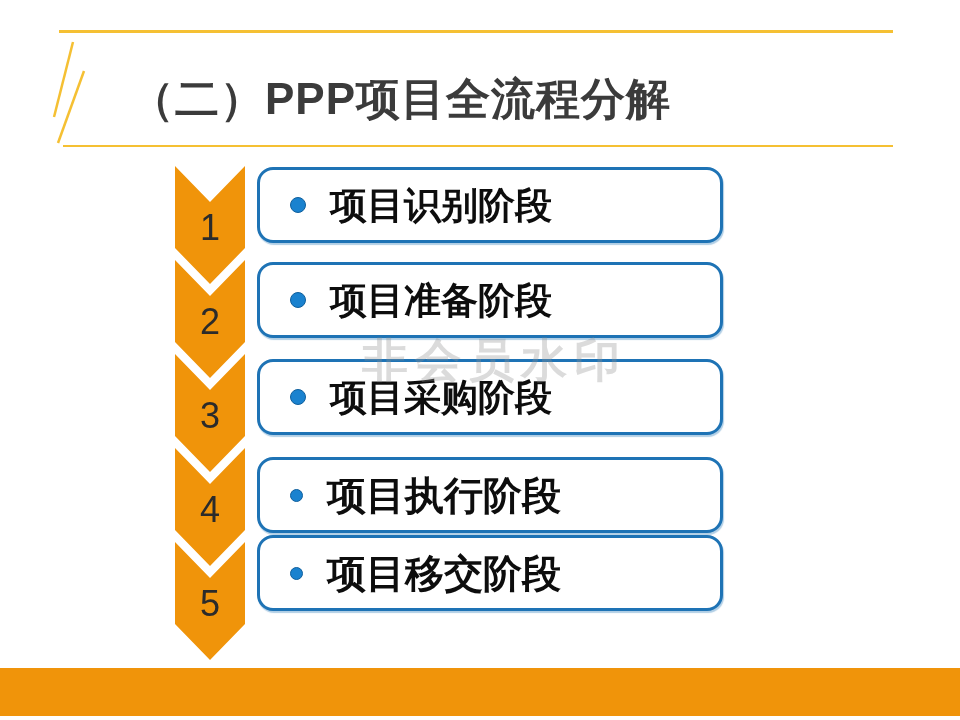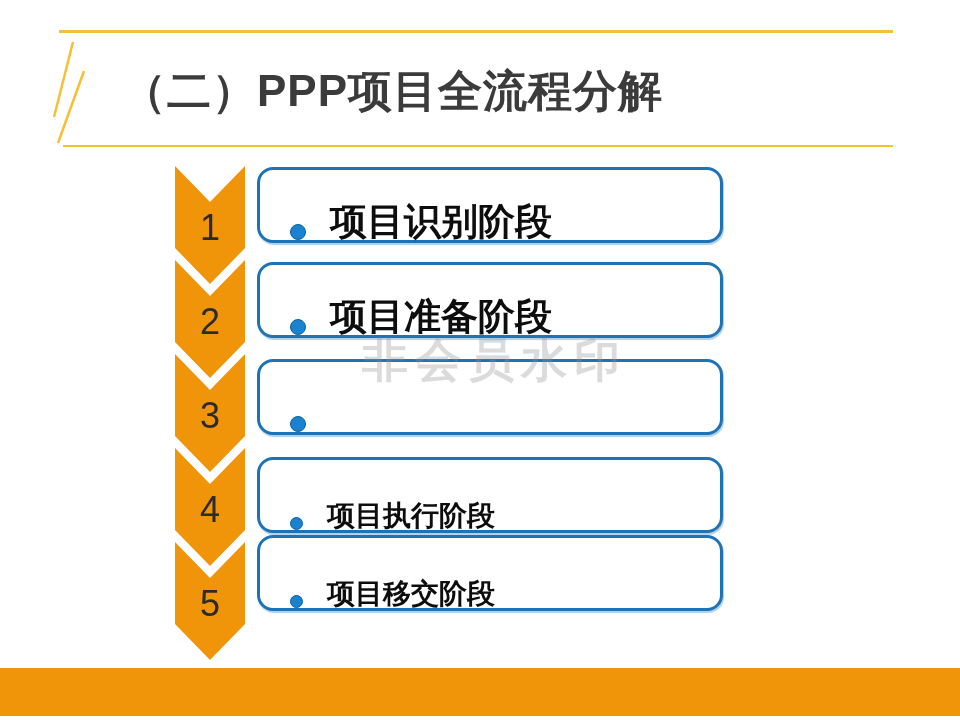--- a/index.html
+++ b/index.html
@@ -17,21 +17,21 @@
     position: absolute; left: 59px; top: 30px;
     width: 834px; height: 3px; background: #F5C033;
   }
   .rule-bottom {
     position: absolute; left: 63px; top: 145px;
     width: 830px; height: 2px; background: #F5C033;
   }
   .slashes { position: absolute; left: 40px; top: 35px; }
 
   .slide-title {
-    position: absolute; left: 122px; top: 66px; margin: 0;
+    position: absolute; left: 122px; top: 66px; margin: 8px;
     font-size: 44px; font-weight: bold; color: #3b3b3b;
     letter-spacing: 1px; white-space: nowrap; line-height: 1.15;
   }
 
   
   .chevron {
     position: absolute; left: 175px;
     width: 70px; height: 118px;
     background: #F0940A;
     clip-path: polygon(0 0, 50% 30.5%, 100% 0, 100% 69.5%, 50% 100%, 0 69.5%);
@@ -43,35 +43,35 @@
     text-align: center; font-size: 36px; color: #2b2b2b; line-height: 1;
   }
 
   
   .stage {
     position: absolute; left: 257px;
     width: 466px; height: 76px; box-sizing: border-box;
     background: #ffffff;
     border: 3px solid #1E73B5; border-radius: 16px;
     box-shadow: 1px 2px 1px rgba(30,115,181,0.35);
-    display: flex; align-items: flex-end; padding-left: 30px;
+    display: flex; align-items: center; padding-left: 30px;
   }
   .s1 { top: 167px; } .s2 { top: 262px; } .s3 { top: 359px; }
   .s4 { top: 457px; } .s5 { top: 535px; }
   .bullet {
     width: 14px; height: 14px; border-radius: 50%;
     background: #1A82CF; border: 1px solid #0f5f9d;
     margin-right: 24px; flex: none;
   }
   .stage .label {
     font-size: 37px; font-weight: bold; color: #0d0d0d;
     white-space: nowrap; line-height: 1;
   }
   .s4 .bullet, .s5 .bullet { width: 11px; height: 11px; }
-  .s4 .label, .s5 .label { font-size: 28px; }
+  .s4 .label, .s5 .label { font-size: 39px; }
 
   
   .watermark {
     position: absolute; left: 362px; top: 330px;
     font-size: 46px; font-weight: bold; letter-spacing: 7px;
     color: rgba(145,145,145,0.33);
     z-index: 20; pointer-events: none; white-space: nowrap; text-align: center;
   }
 
   
@@ -114,20 +114,21 @@
     <div class="stage s1">
       <span class="bullet"></span>
       <span class="label">项目识别阶段</span>
     </div>
     <div class="stage s2">
       <span class="bullet"></span>
       <span class="label">项目准备阶段</span>
     </div>
     <div class="stage s3">
       <span class="bullet"></span>
+      <span class="label">项目采购阶段</span>
     </div>
     <div class="stage s4">
       <span class="bullet"></span>
       <span class="label">项目执行阶段</span>
     </div>
     <div class="stage s5">
       <span class="bullet"></span>
       <span class="label">项目移交阶段</span>
     </div>
 

